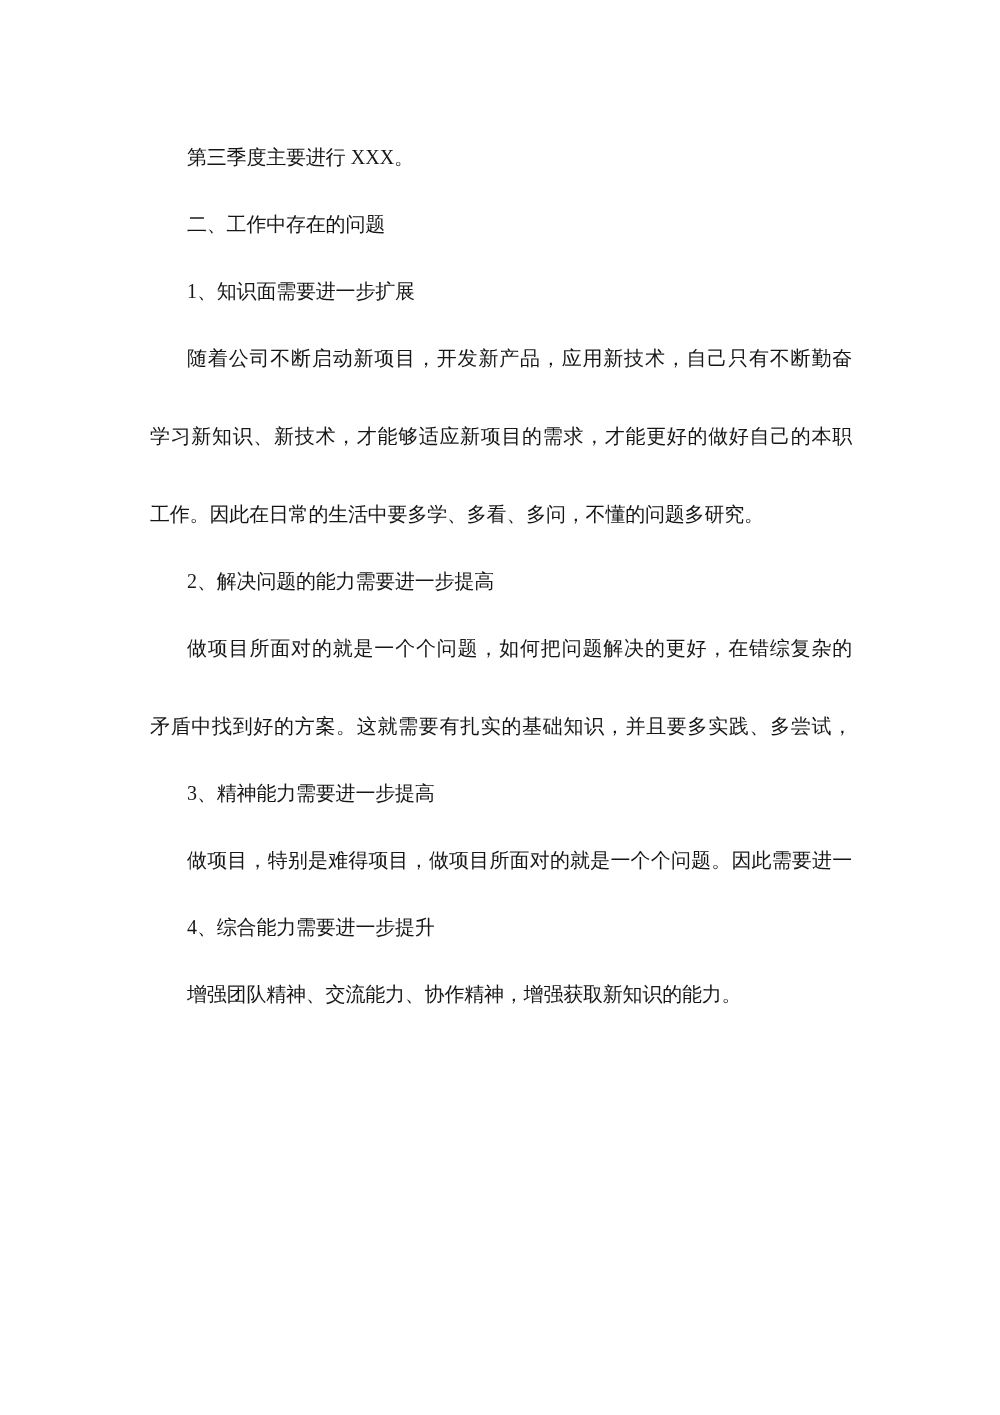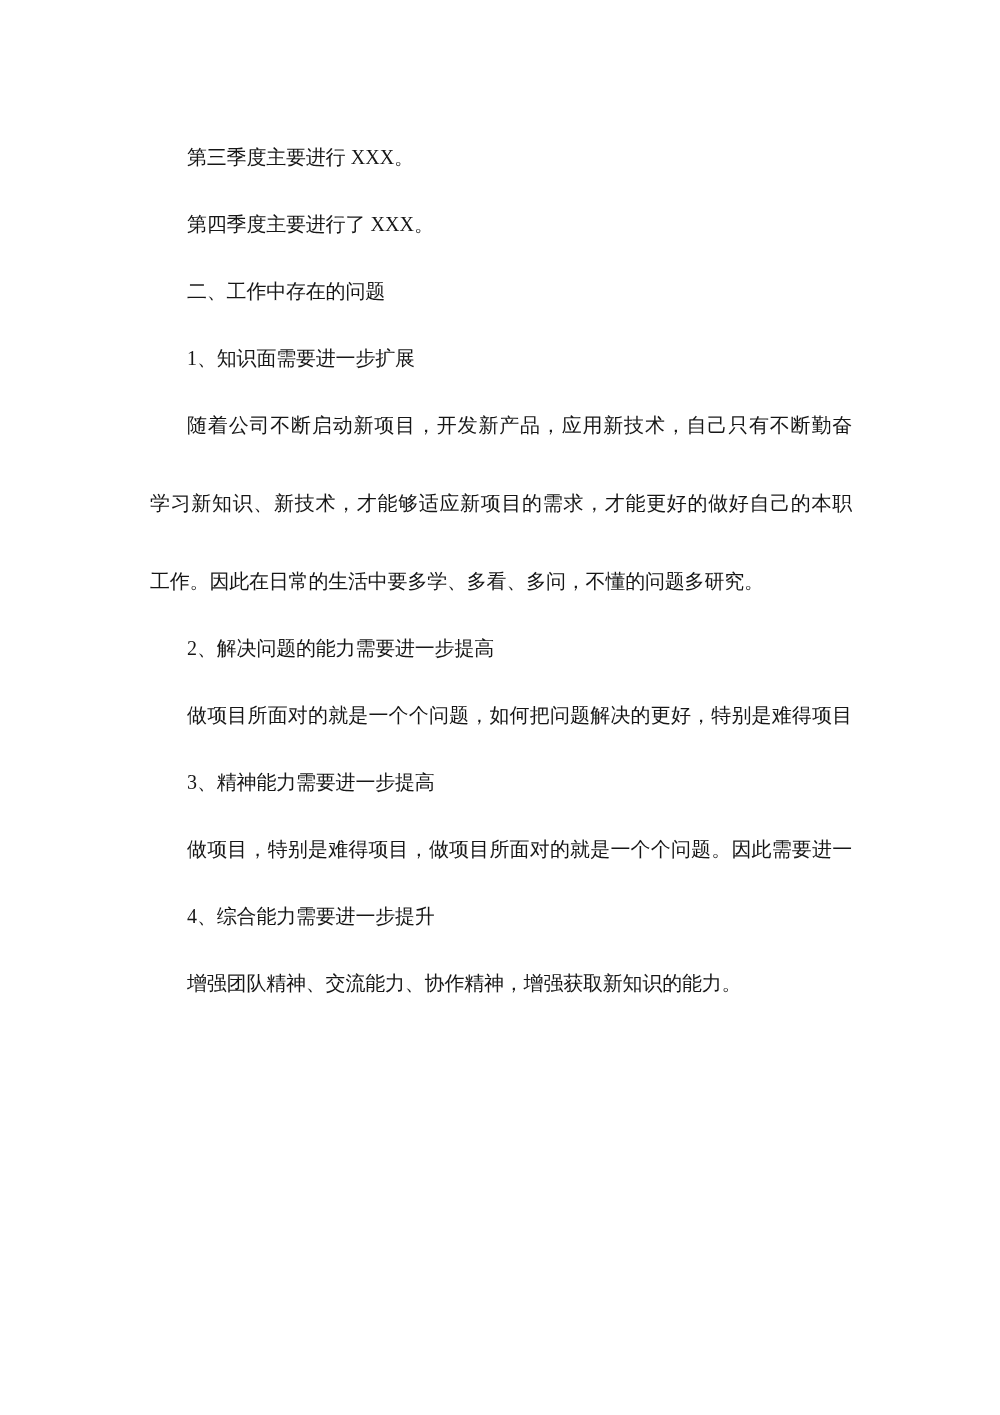--- a/index.html
+++ b/index.html
@@ -48,26 +48,26 @@
     font-family: "Liberation Serif", "DejaVu Serif", serif;
     letter-spacing: 0;
   }
 </style>
 </head>
 <body>
 
 <div class="page">
   <div class="doc-body" id="doc-body" style="color: rgb(22, 22, 22);">
       <div class="line para-start indent">第三季度主要进行 <span class="latin">XXX</span>。</div>
-      <div class="line para-start indent">第四季度主要进行了 <span class="latin">XXX</span>。</div>
       <div class="line para-start indent">二、工作中存在的问题</div>
       <div class="line para-start indent"><span class="latin">1</span>、知识面需要进一步扩展</div>
       <div class="line para-start indent justify">随着公司不断启动新项目，开发新产品，应用新技术，自己只有不断勤奋</div>
       <div class="line cont justify">学习新知识、新技术，才能够适应新项目的需求，才能更好的做好自己的本职</div>
       <div class="line cont">工作。因此在日常的生活中要多学、多看、多问，不懂的问题多研究。</div>
       <div class="line para-start indent"><span class="latin">2</span>、解决问题的能力需要进一步提高</div>
-      <div class="line para-start indent justify">做项目所面对的就是一个个问题，如何把问题解决的更好，特别是难得项目</div>
+      <div class="line para-start indent justify">做项目所面对的就是一个个问题，如何把问题解决的更好，在错综复杂的</div>
+      <div class="line cont justify">矛盾中找到好的方案。这就需要有扎实的基础知识，并且要多实践、多尝试，</div>
       <div class="line para-start indent"><span class="latin">3</span>、精神能力需要进一步提高</div>
       <div class="line para-start indent justify">做项目，特别是难得项目，做项目所面对的就是一个个问题。因此需要进一</div>
       <div class="line para-start indent"><span class="latin">4</span>、综合能力需要进一步提升</div>
       <div class="line para-start indent">增强团队精神、交流能力、协作精神，增强获取新知识的能力。</div>
     </div>
 </div>
 
 </body></html>

